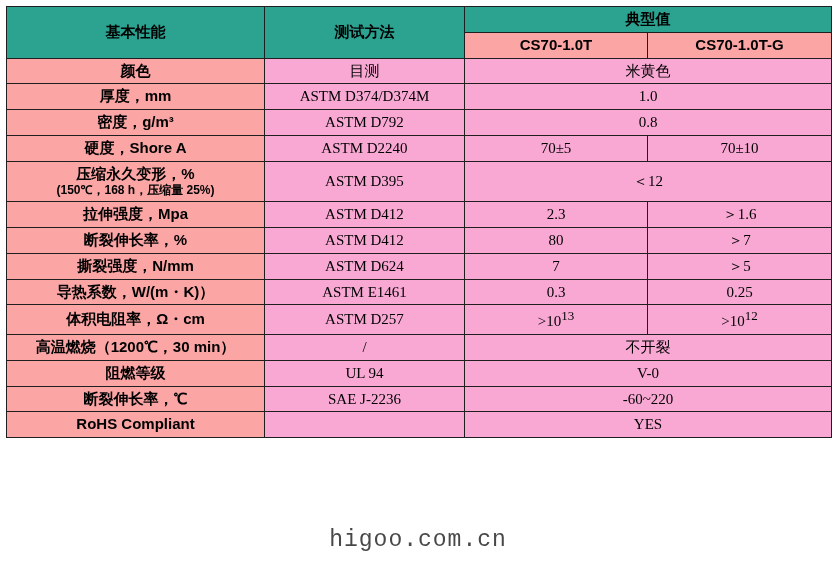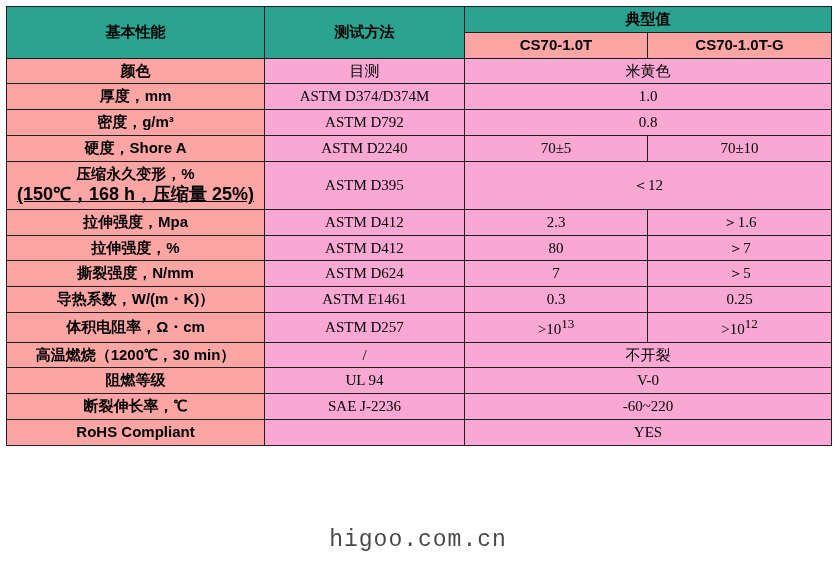--- a/index.html
+++ b/index.html
@@ -36,23 +36,22 @@
   }
   td.label {
     background: #fca5a5;
     font-weight: bold;
     color: #000000;
     font-family: "Liberation Sans", sans-serif;
     font-size: 14px;
   }
   td.label .sub {
     display: block;
-    font-size: 18px;
+    font-size: 12px;
     font-weight: bold;
-    text-decoration: underline;
   }
   td.head {
     background: #2ca290;
     font-weight: bold;
     color: #000000;
     font-family: "Liberation Sans", sans-serif;
     font-size: 16px;
   }
   td.subhead {
     background: #fca5a5;
@@ -137,21 +136,21 @@
           <td class="val">ASTM D395</td>
           <td class="val" colspan="2">＜12</td>
         </tr>
         <tr>
           <td class="label">拉伸强度，Mpa</td>
           <td class="val">ASTM D412</td>
           <td class="val">2.3</td>
           <td class="val">＞1.6</td>
         </tr>
         <tr>
-          <td class="label">拉伸强度，%</td>
+          <td class="label">断裂伸长率，%</td>
           <td class="val">ASTM D412</td>
           <td class="val">80</td>
           <td class="val">＞7</td>
         </tr>
         <tr>
           <td class="label">撕裂强度，N/mm</td>
           <td class="val">ASTM D624</td>
           <td class="val">7</td>
           <td class="val">＞5</td>
         </tr>

